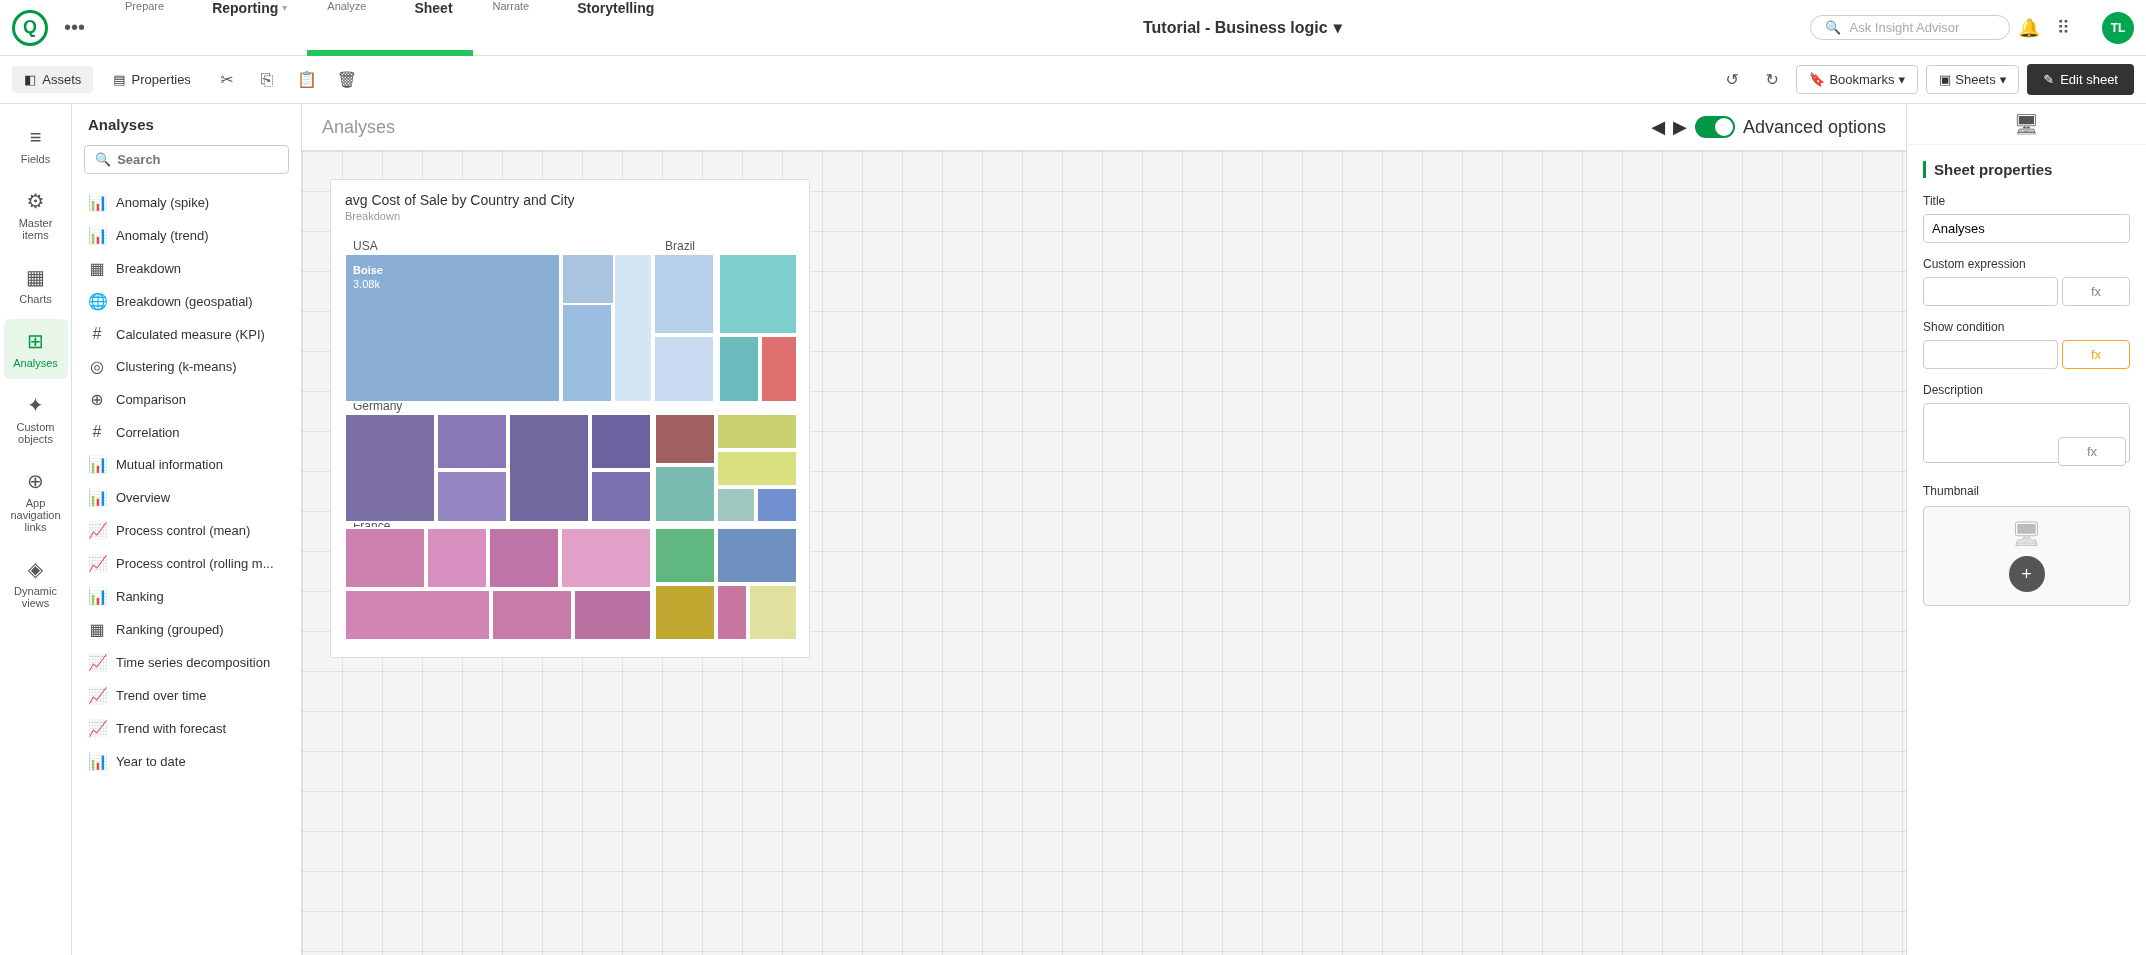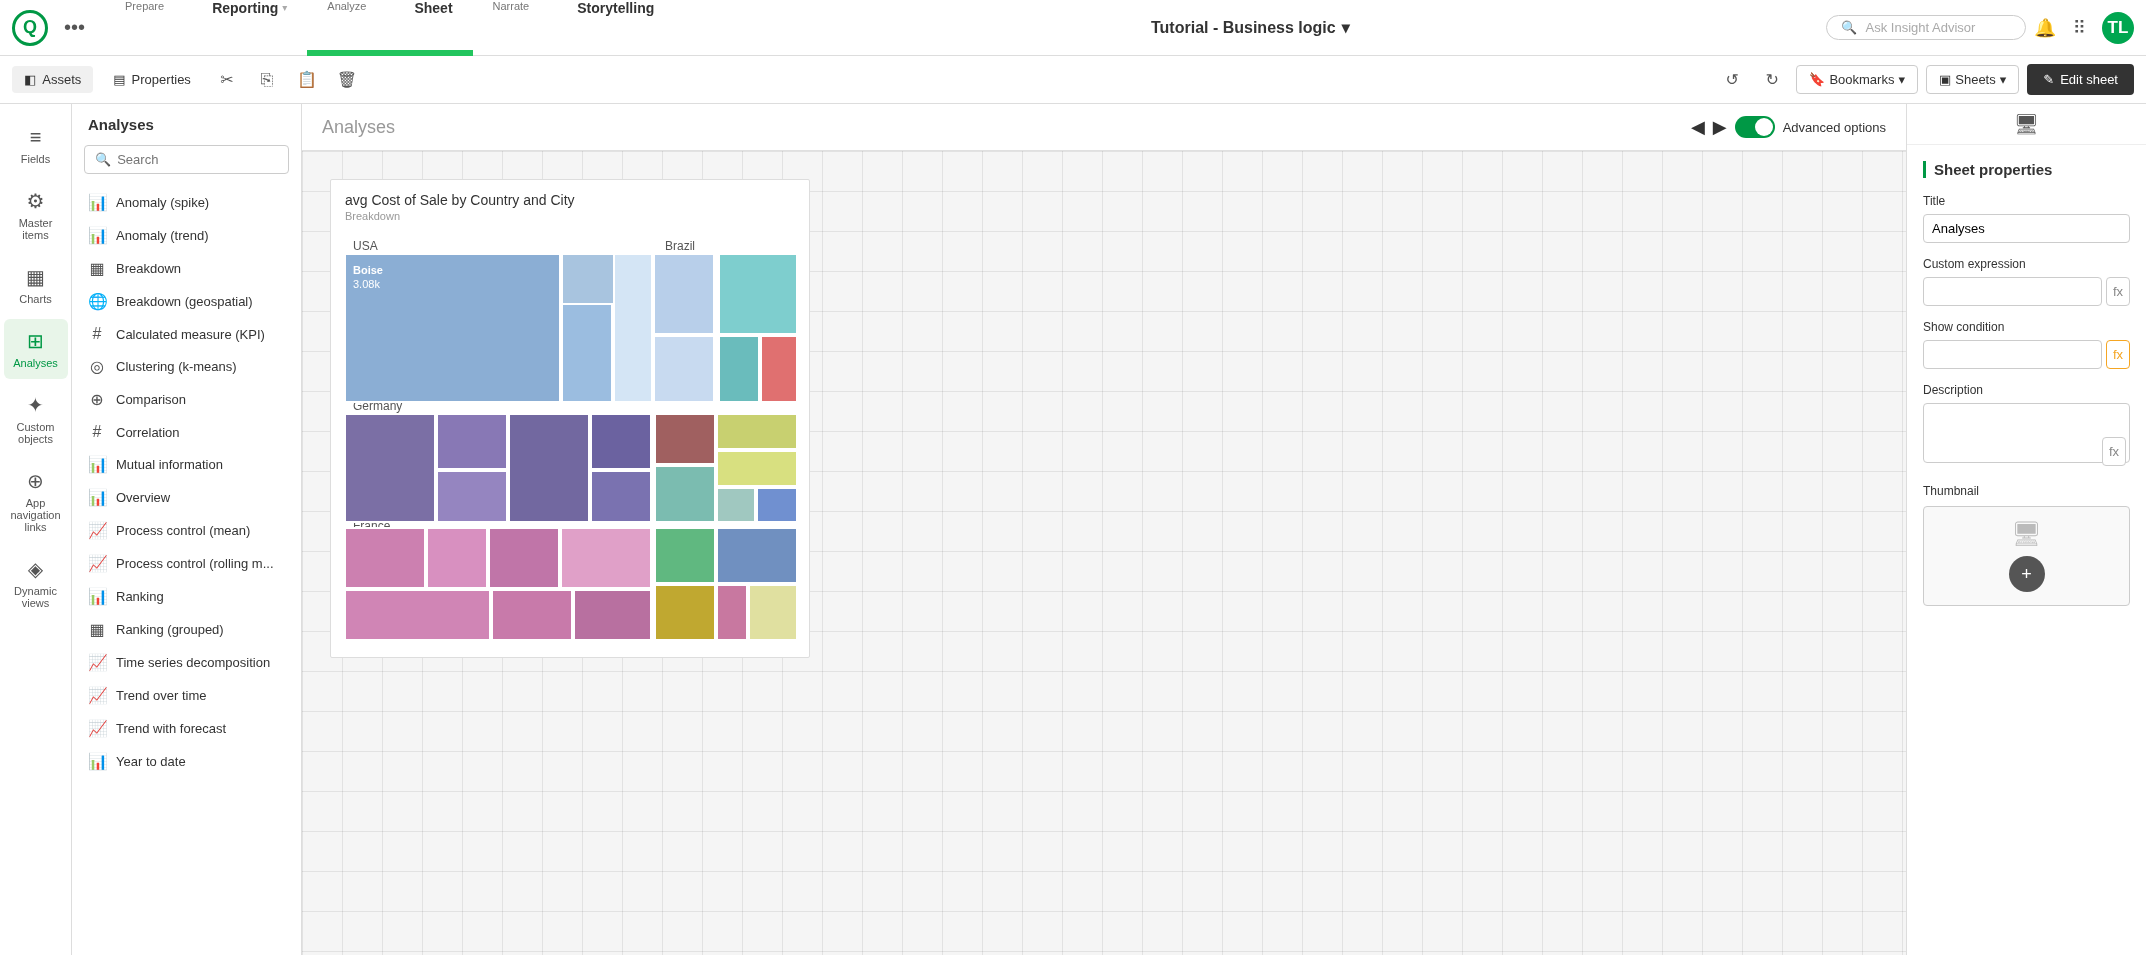--- a/index.html
+++ b/index.html
@@ -40,21 +40,21 @@
     .search-bar {
       display: flex; align-items: center;
       border: 1px solid #ccc; border-radius: 20px;
       padding: 4px 14px; gap: 8px; background: #fff;
       min-width: 200px; color: #888;
     }
     .bell-icon, .grid-icon { font-size: 18px; color: #555; margin: 0 8px; cursor: pointer; }
     .avatar {
       width: 32px; height: 32px; border-radius: 50%; background: #00a650;
       display: flex; align-items: center; justify-content: center;
-      color: #fff; font-weight: bold; font-size: 17px; margin-left: 8px;
+      color: #fff; font-weight: bold; font-size: 12px; margin-left: 24px;
     }
 
     
     .second-toolbar {
       display: flex; align-items: center; height: 48px;
       background: #fff; border-bottom: 1px solid #ddd;
       padding: 0 12px; gap: 8px;
     }
     .toolbar-tab {
       display: flex; align-items: center; gap: 6px;
@@ -107,42 +107,42 @@
       width: 230px; background: #fff; border-right: 1px solid #ddd;
       display: flex; flex-direction: column; padding: 12px 0;
     }
     .panel-title { font-size: 15px; font-weight: 600; padding: 0 16px 12px; }
     .panel-search {
       display: flex; align-items: center; gap: 6px;
       margin: 0 12px 12px; padding: 6px 10px;
       border: 1px solid #ccc; border-radius: 4px; background: #fff;
     }
     .panel-search input {
-      border: none; outline: none; font-size: 13px; width: 100%; background: transparent;
+      border: none; outline: none; font-size: 13px; width: 100%; background: transparent; font-weight: bold;
     }
     .analyses-list { flex: 1; overflow-y: auto; }
     .analysis-item {
       display: flex; align-items: center; gap: 10px;
       padding: 7px 16px; cursor: pointer; font-size: 13px;
       color: #333;
     }
     .analysis-icon { font-size: 16px; color: #555; width: 18px; text-align: center; }
 
     
     .main-content {
       flex: 1; display: flex; flex-direction: column; overflow: hidden;
     }
     .content-header {
       display: flex; align-items: center; padding: 12px 20px;
       border-bottom: 1px solid #e0e0e0; background: #fff; gap: 8px;
     }
     .content-title { font-size: 18px; color: #999; flex: 1; }
     .nav-arrow { font-size: 18px; color: #333; cursor: pointer; }
     .advanced-options {
-      display: flex; align-items: center; gap: 8px; font-size: 13px;
+      display: flex; align-items: center; gap: 8px; font-size: 18px;
     }
     .toggle {
       width: 40px; height: 22px; background: #009845; border-radius: 11px;
       position: relative; cursor: pointer;
     }
     .toggle::after {
       content: ''; position: absolute; right: 2px; top: 2px;
       width: 18px; height: 18px; background: #fff; border-radius: 50%;
     }
 
@@ -182,21 +182,21 @@
     .prop-label { font-size: 12px; color: #333; margin-bottom: 6px; font-weight: 500; }
     .prop-input {
       width: 100%; border: 1px solid #ccc; border-radius: 4px;
       padding: 6px 8px; font-size: 13px; margin-bottom: 14px; outline: none;
     }
     .prop-input-row {
       display: flex; gap: 4px; margin-bottom: 14px;
     }
     .prop-input-row .prop-input { margin-bottom: 0; flex: 1; }
     .fx-btn {
-      padding: 6px 6px; border: 1px solid #ccc; border-radius: 4px;
+      padding: 6px 28px; border: 1px solid #ccc; border-radius: 4px;
       background: #fff; cursor: pointer; font-size: 13px; color: #888;
     }
     .fx-btn.orange { color: #f5a623; border-color: #f5a623; }
     .prop-textarea {
       width: 100%; border: 1px solid #ccc; border-radius: 4px;
       padding: 6px 8px; font-size: 13px; height: 60px; resize: none;
       margin-bottom: 4px; outline: none;
     }
     .thumbnail-box {
       border: 1px solid #ccc; border-radius: 4px;

